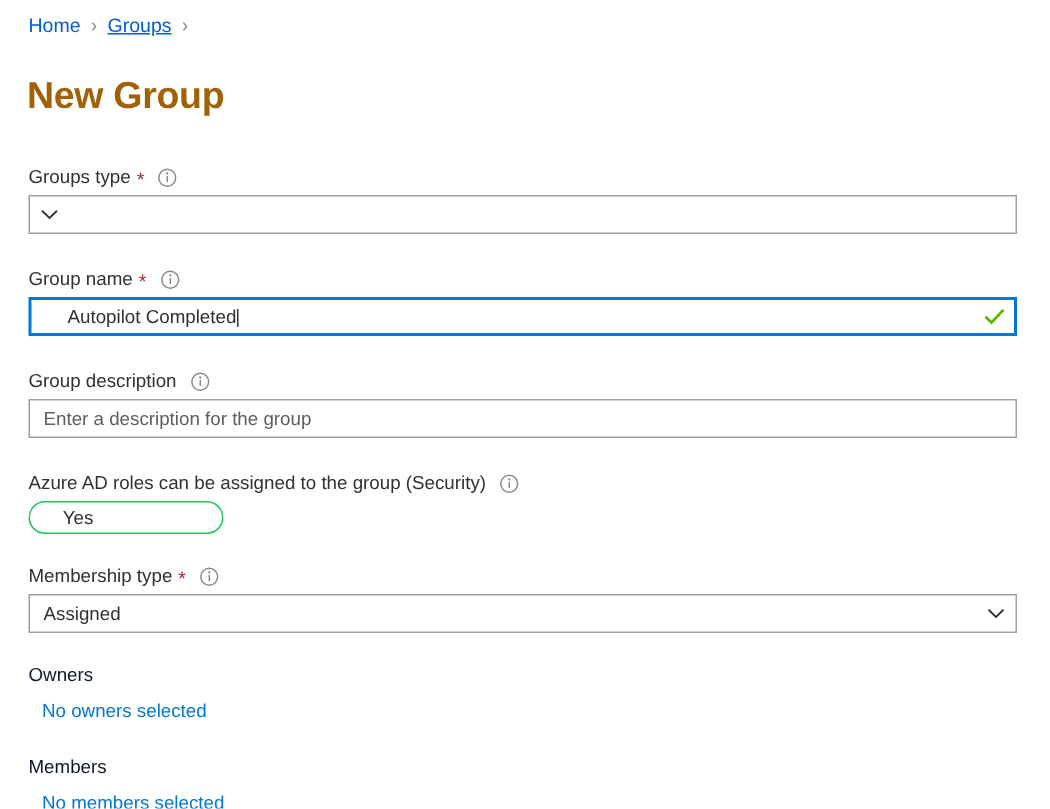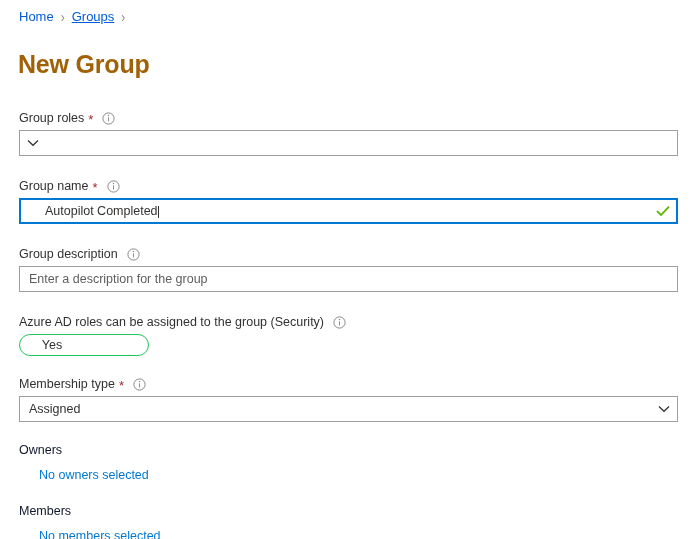--- a/index.html
+++ b/index.html
@@ -206,21 +206,21 @@
     line-height: 16px;
     color: #0f172a;
     margin-bottom: 7px;
   }
   .section-link {
     font-size: 12.5px;
     line-height: 16px;
     color: #0078d4;
     text-decoration: none;
     cursor: pointer;
-    margin-left: 20px;
+    margin-left: 9px;
     display: inline-block;
   }
 </style>
 </head>
 <body>
 
 <div class="page">
 
   <div class="breadcrumb">
     <a class="crumb-link" href="#">Home</a>
@@ -228,21 +228,21 @@
     <a class="crumb-link active" href="#">Groups</a>
     <span class="crumb-sep">›</span>
   </div>
 
   <h1 class="page-title">New Group</h1>
 
   <div class="form">
 
     <div class="field">
       <div class="field-label">
-        <span class="label-text">Group roles</span>
+        <span class="label-text">Groups type</span>
         <span class="req-star">*</span>
         <span class="info-icon">
           <svg width="13" height="13" viewBox="0 0 13 13">
             <circle cx="6.5" cy="6.5" r="5.6" fill="none" stroke="#8a8886" stroke-width="1"></circle>
             <circle cx="6.5" cy="3.6" r="0.75" fill="#8a8886"></circle>
             <rect x="6.05" y="5.3" width="0.95" height="4.1" fill="#8a8886"></rect>
           </svg>
         </span>
       </div>
       <div class="control">

